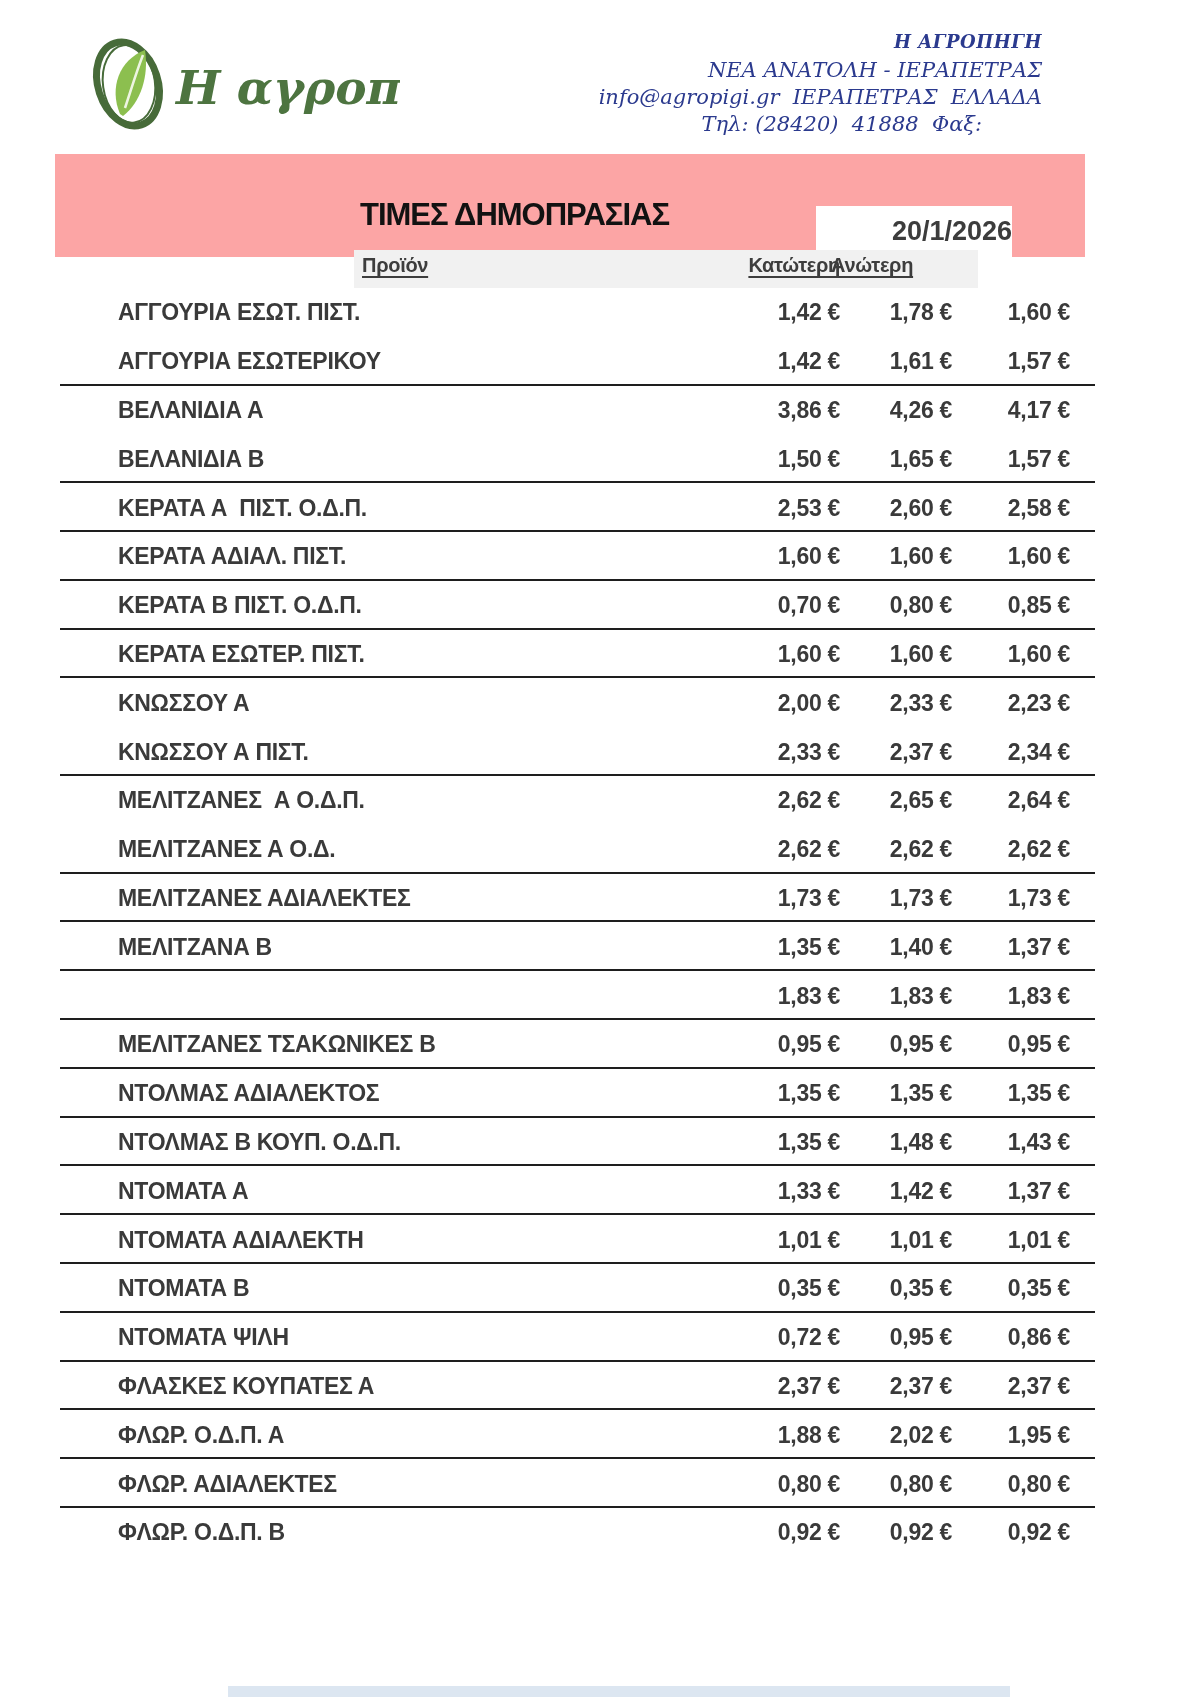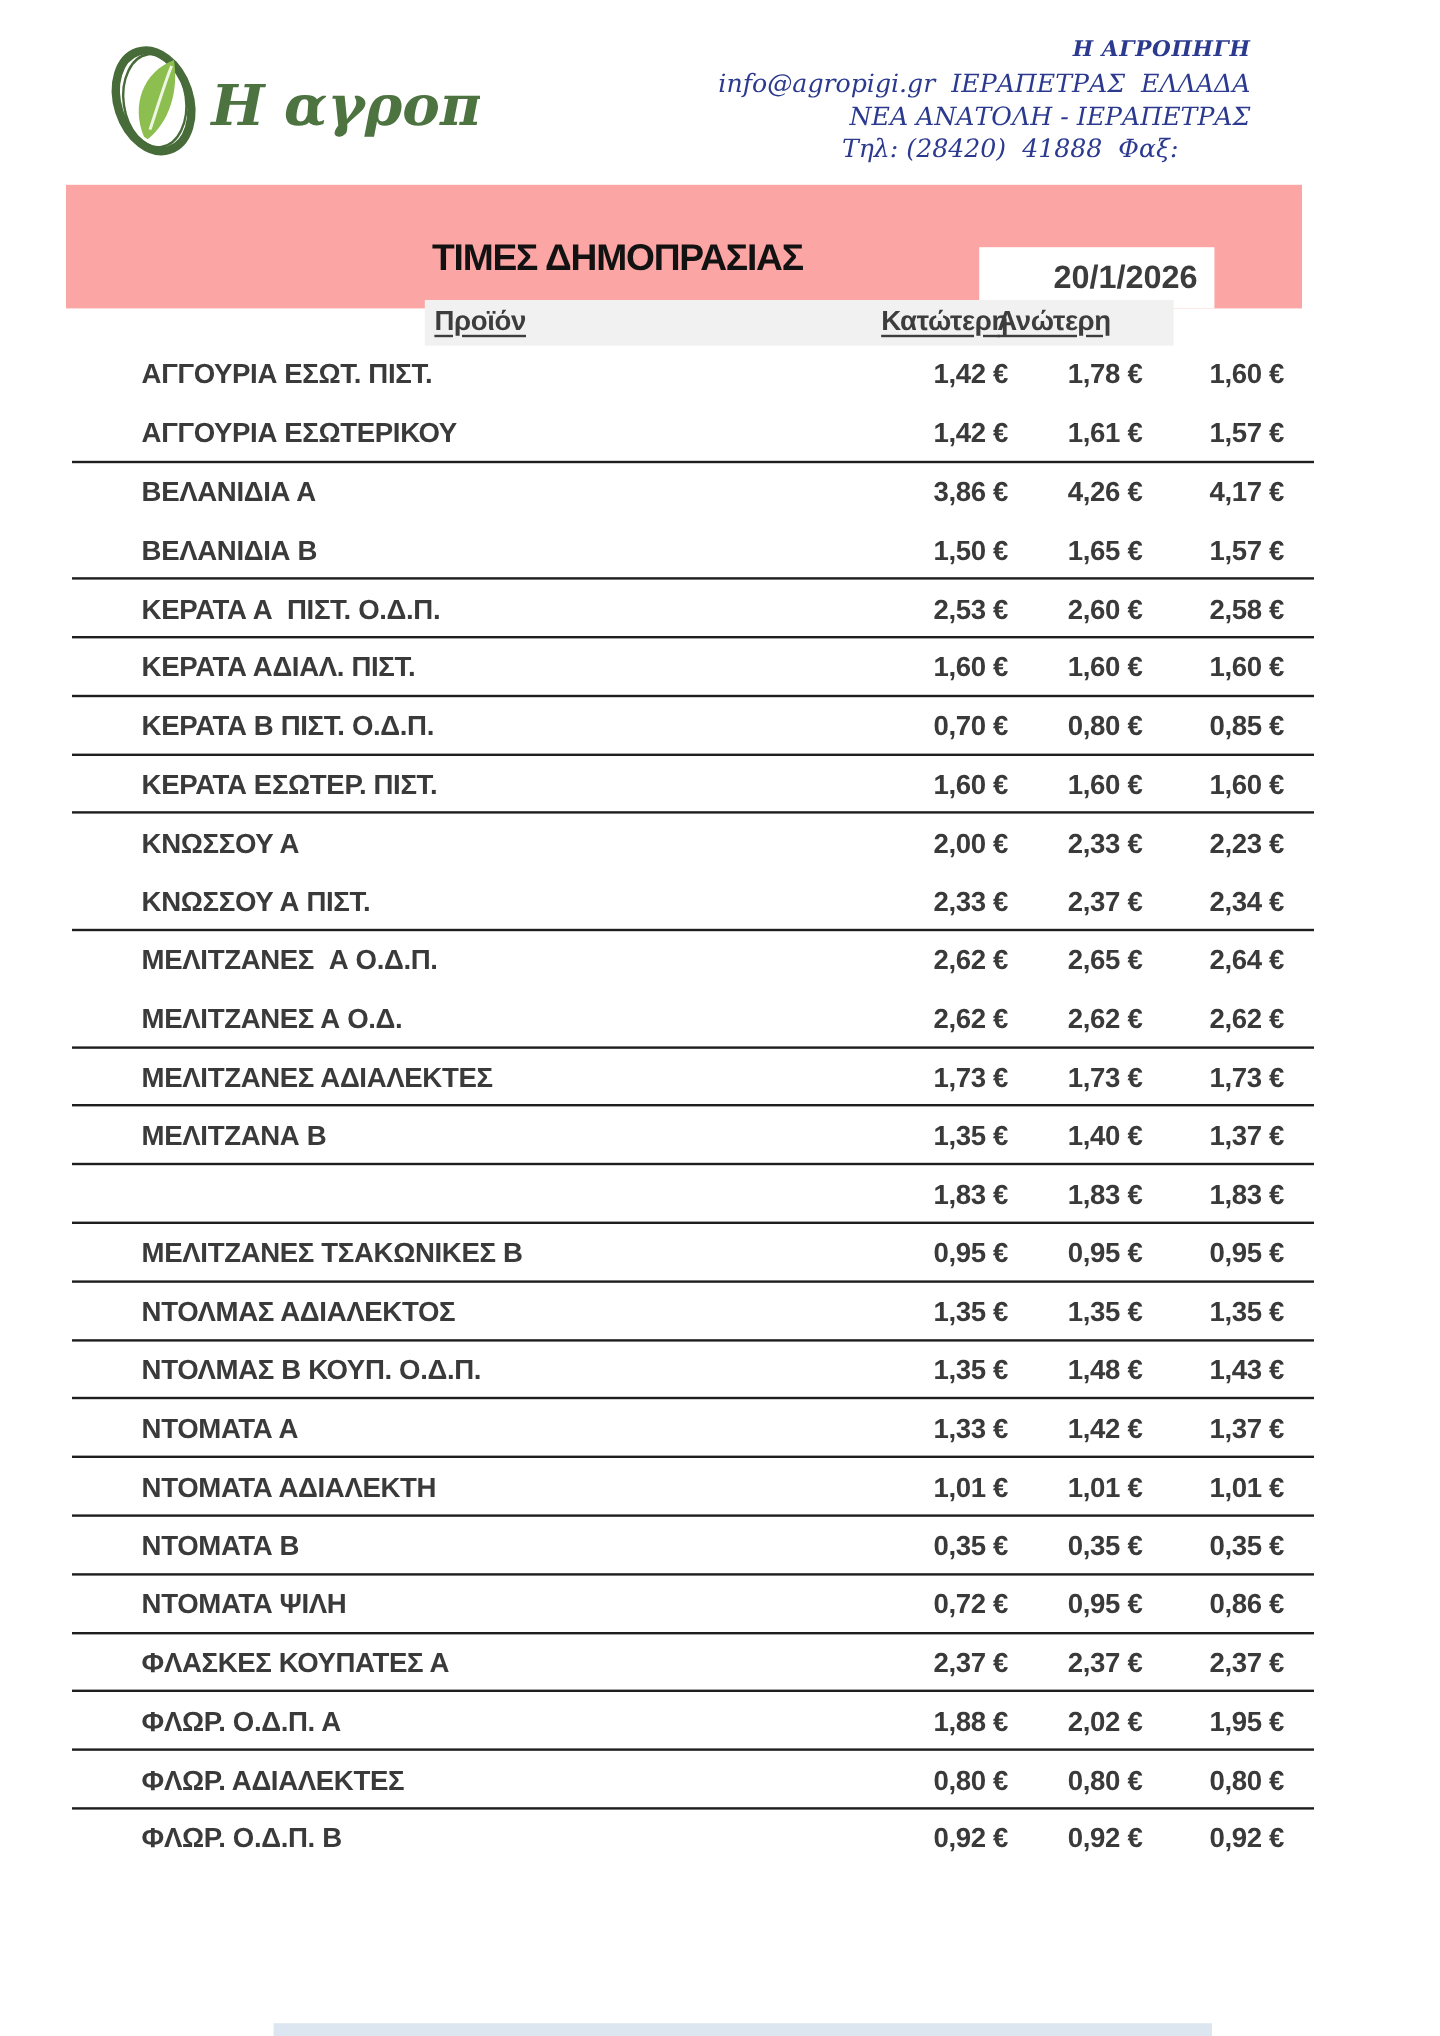--- a/index.html
+++ b/index.html
@@ -12,26 +12,26 @@
            font-family:"DejaVu Serif","Liberation Serif",serif;font-style:italic;color:#2b3a8e;}
   .c-name{font-size:18px;font-weight:bold;line-height:31px;letter-spacing:.5px;}
   .c-line{font-size:21px;line-height:27px;}
   .c-phone{margin-right:60px;}
 
   
   .banner{position:absolute;left:55px;top:154px;width:1030px;height:103px;background:#fca5a5;}
   .title{position:absolute;left:305px;top:43px;font-size:31px;font-weight:bold;color:#121212;
          letter-spacing:-1px;}
   .datebox{position:absolute;left:761px;top:52px;width:196px;height:51px;background:#ffffff;
-           display:flex;align-items:center;justify-content:flex-end;padding-right:14px;
+           display:flex;align-items:center;justify-content:flex-end;
            box-sizing:border-box;font-size:27px;font-weight:bold;color:#3c3c3c;}
 
   
   .thead-band{position:absolute;left:354px;top:250px;width:624px;height:38px;background:#f1f1f1;}
-  .th{position:absolute;top:254px;font-size:23px;font-weight:bold;color:#3d3d3d;
+  .th{position:absolute;top:254px;font-size:20px;font-weight:bold;color:#3d3d3d;
       text-decoration:underline;text-decoration-thickness:2px;text-underline-offset:4px;
       letter-spacing:-0.3px;}
   .th-product{left:362px;}
   .th-low{left:690px;width:150px;text-align:right;}
   .th-high{left:831px;width:150px;text-align:left;}
 
   
   .tbody{position:absolute;left:0;top:288px;width:1200px;}
   .row{position:relative;height:48.8px;}
   .row .c{position:absolute;top:50%;transform:translateY(-50%);font-size:23px;font-weight:bold;
@@ -60,22 +60,22 @@
         <ellipse cx="49" cy="60" rx="26" ry="39" fill="none" stroke="#476b39" stroke-width="2"></ellipse>
       </g>
       <path d="M40 90 C 29 64, 39 36, 65 26 C 69 52, 61 78, 43 92 Z" fill="#8cbf4f"></path>
       <path d="M45 84 C 51 66, 57 46, 63 31" stroke="#eef5e2" stroke-width="2.5" fill="none"></path>
       <text x="96" y="80" font-size="47" font-style="italic" font-weight="bold" fill="#4d7440" font-family="DejaVu Serif, Liberation Serif, serif">Η αγροπηγή</text>
     </svg>
   </div>
 
   <div class="company">
     <div class="c-name">Η ΑΓΡΟΠΗΓΗ</div>
+    <div class="c-line">ΝΕΑ ΑΝΑΤΟΛΗ - ΙΕΡΑΠΕΤΡΑΣ</div>
     <div class="c-line">info@agropigi.gr &nbsp;ΙΕΡΑΠΕΤΡΑΣ &nbsp;ΕΛΛΑΔΑ</div>
-    <div class="c-line">ΝΕΑ ΑΝΑΤΟΛΗ - ΙΕΡΑΠΕΤΡΑΣ</div>
     <div class="c-line c-phone">Τηλ: (28420) &nbsp;41888 &nbsp;Φαξ:</div>
   </div>
 
   <div class="banner">
     <div class="title">ΤΙΜΕΣ ΔΗΜΟΠΡΑΣΙΑΣ</div>
     <div class="datebox">
       <span>20/1/2026</span>
     </div>
   </div>
 

